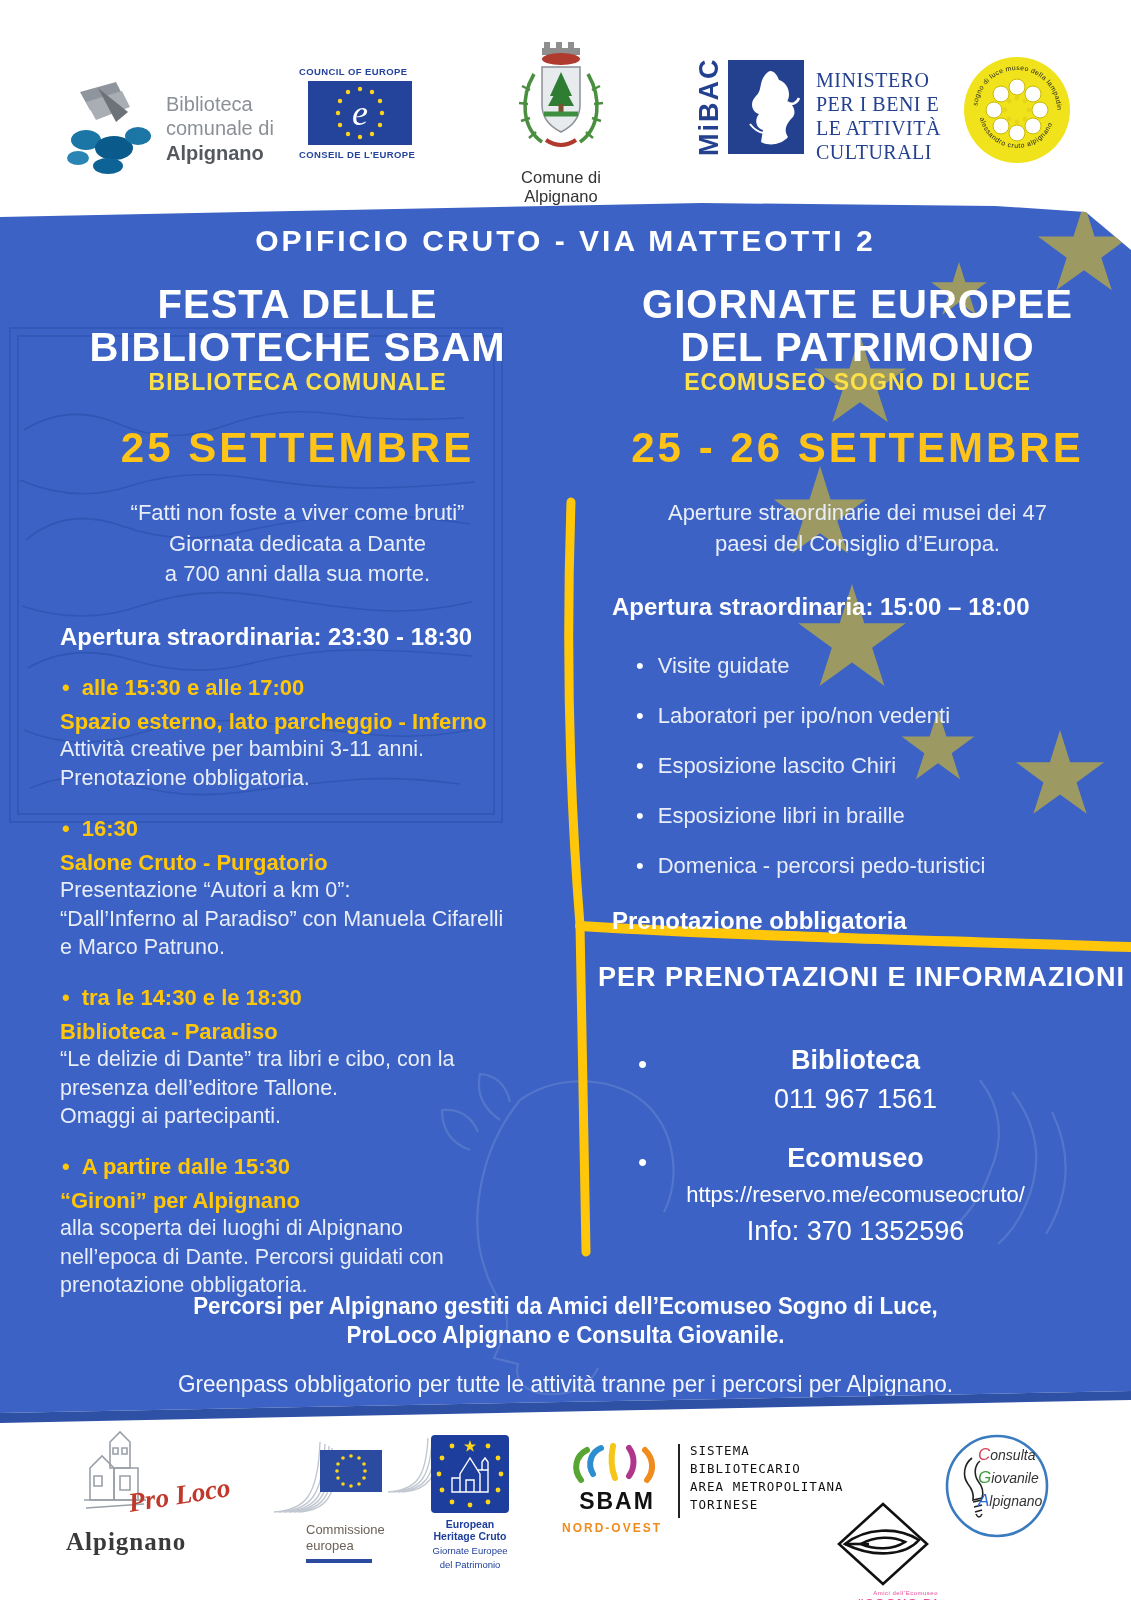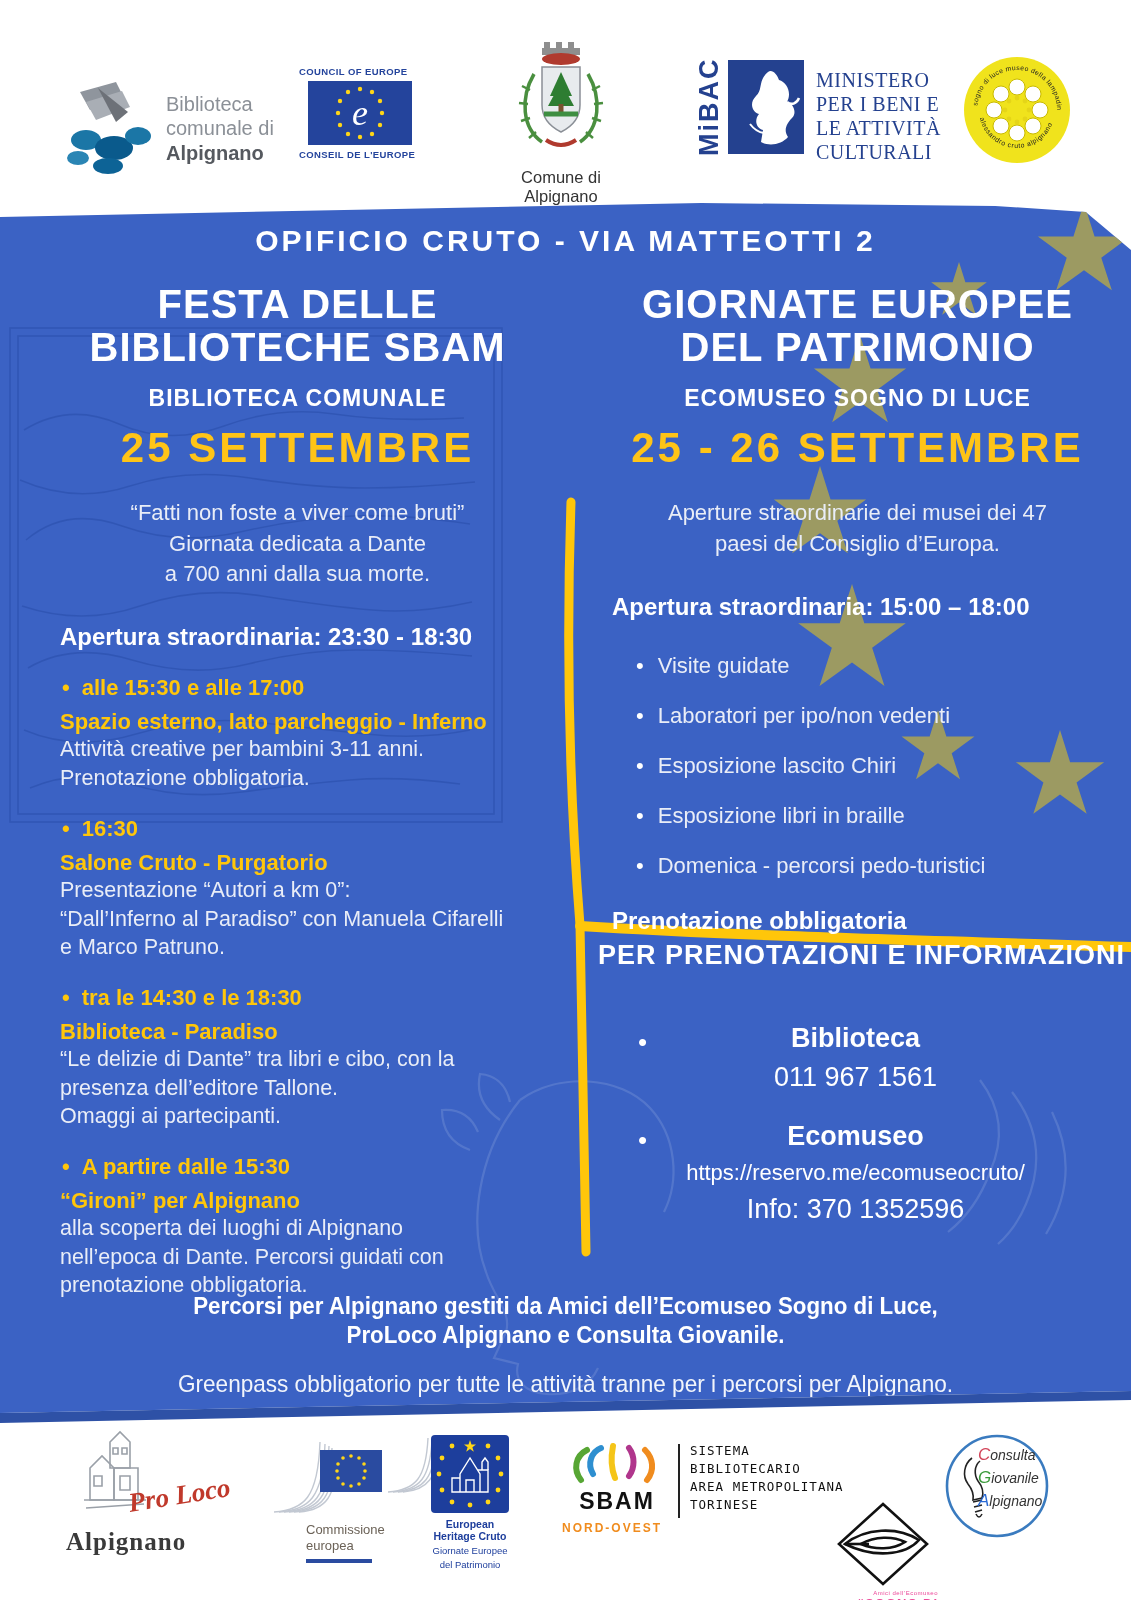--- a/index.html
+++ b/index.html
@@ -15,34 +15,34 @@
   .bg-art{position:absolute;left:0;top:0;pointer-events:none;}
   .lines-svg{position:absolute;left:0;top:0;pointer-events:none;}
   
   .banner{position:absolute;left:0;top:224px;width:100%;text-align:center;color:#fff;
     font-size:30px;font-weight:bold;letter-spacing:3px;}
   
   .col{position:absolute;top:283px;width:515px;color:#E9EDF7;}
   .col-left{left:40px;}
   .col-right{left:600px;}
   .t-title{font-size:40px;font-weight:bold;color:#fff;text-align:center;line-height:1.08;letter-spacing:1px;}
-  .t-sub{font-size:23px;font-weight:bold;color:#ffffff;text-align:center;margin-top:16px;letter-spacing:1px;}
-  .t-date{font-size:42px;font-weight:bold;color:#FFC417;text-align:center;margin-top:12px;letter-spacing:3px;}
+  .t-sub{font-size:23px;font-weight:bold;color:#fde047;text-align:center;margin-top:0;letter-spacing:1px;}
+  .t-date{font-size:42px;font-weight:bold;color:#FFC417;text-align:center;margin-top:28px;letter-spacing:3px;}
   .intro{font-size:22px;text-align:center;margin-top:26px;line-height:1.38;}
   .opening{font-size:24px;font-weight:bold;color:#fff;text-align:left;padding-left:20px;margin-top:34px;}
   .event{margin-top:24px;}
   .ev-time{font-size:22px;font-weight:bold;color:#FFC60A;padding-left:22px;}
   .ev-time::before{content:"•";margin-right:12px;}
   .ev-place{font-size:22px;font-weight:bold;color:#FFC60A;padding-left:20px;margin-top:8px;}
   .ev-line{font-size:21.5px;padding-left:20px;line-height:1.32;}
   .rb{font-size:22px;padding-left:36px;margin-top:24px;}
   .rb::before{content:"•";margin-right:14px;color:#fff;}
   .note{font-size:24px;font-weight:bold;color:#fff;padding-left:12px;margin-top:28px;}
   
-  .info{position:absolute;left:598px;top:940px;width:515px;color:#fff;}
+  .info{position:absolute;left:598px;top:962px;width:515px;color:#fff;}
   .info-title{font-size:27px;font-weight:bold;text-align:center;white-space:nowrap;letter-spacing:1px;}
   .info-item{position:relative;text-align:center;}
   .info-item .dot{position:absolute;left:40px;top:4px;font-size:26px;}
   .i1{margin-top:52px;}
   .i2{margin-top:28px;}
   .info-name{font-size:27px;font-weight:bold;}
   .info-tel{font-size:27px;margin-top:8px;font-weight:normal;}
   .info-url{font-size:22px;margin-top:8px;}
   
   .fnotes{position:absolute;left:0;top:1292px;width:100%;text-align:center;color:#fff;}

